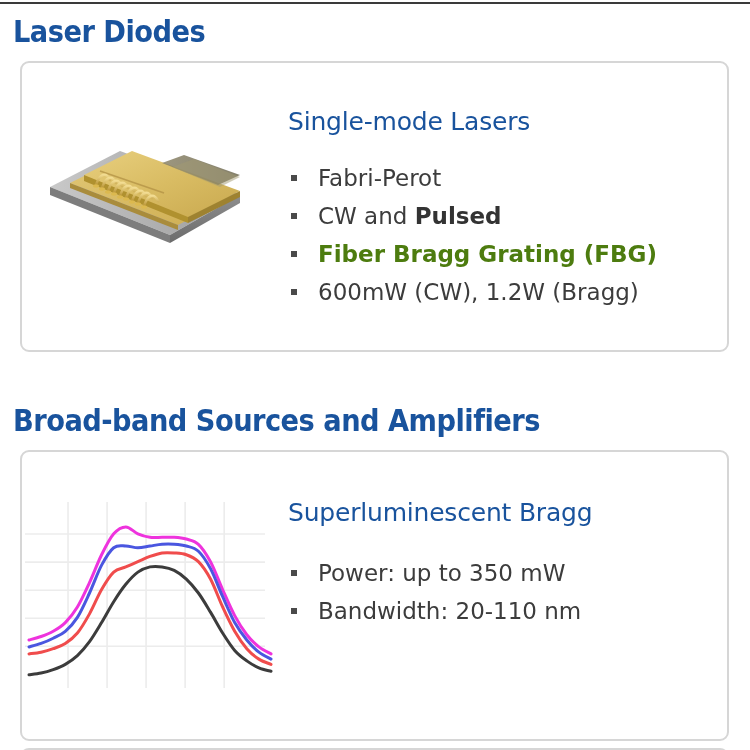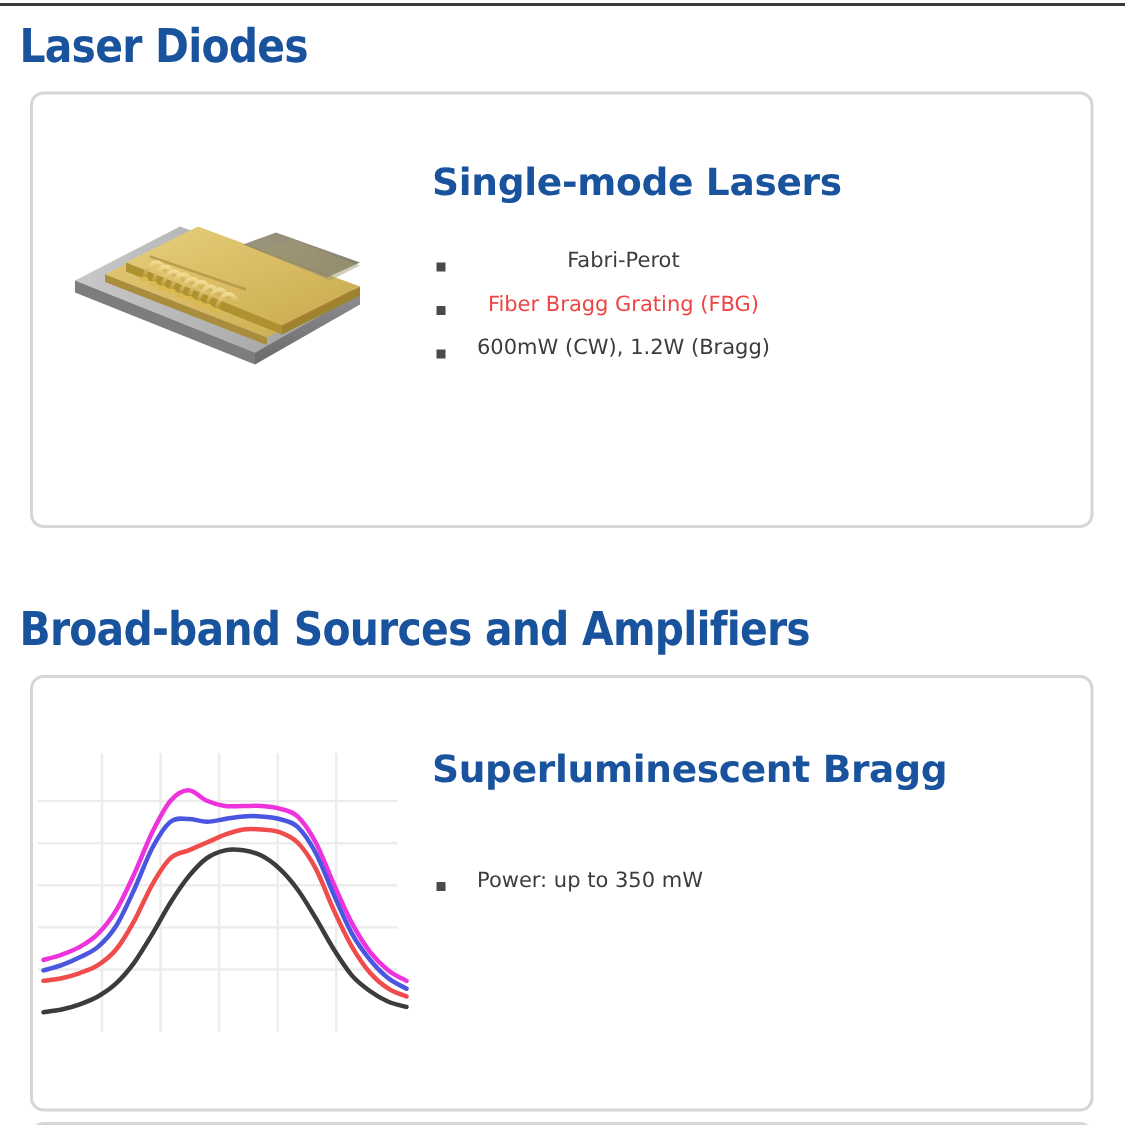--- a/index.html
+++ b/index.html
@@ -23,21 +23,20 @@
     height: 2px;
     background: #3a3a3a;
   }
 
   .page {
     position: absolute;
     top: 0;
     left: 0;
     width: 750px;
     height: 750px;
-    text-align: center;
   }
 
   
   .section-heading {
     position: absolute;
     left: 13px;
     color: #19539d;
     font-family: "DejaVu Sans", "Liberation Sans", sans-serif;
     font-weight: bold;
     font-size: 31px;
@@ -85,60 +84,60 @@
     left: 266px;
     top: 0;
     right: 8px;
     height: 100%;
   }
 
   .card-title {
     position: absolute;
     left: 0;
     color: #19539d;
-    font-weight: bold;
+    font-weight: normal;
     font-size: 25px;
     letter-spacing: -0.2px;
     white-space: nowrap;
     line-height: 1.0;
   }
   #card-1 .card-title { top: 46px; }
   #card-2 .card-title { top: 48px; }
 
   .feature-list {
     position: absolute;
     left: 0;
     margin: 0;
     padding: 0;
     list-style: none;
   }
   #card-1 .feature-list { top: 104px; }
-  #card-2 .feature-list { top: 110px; margin-top: 18px; }
+  #card-2 .feature-list { top: 110px; }
 
   .feature-list li {
     position: relative;
     padding-left: 30px;
     color: #3c3c3c;
-    font-size: 14px;
+    font-size: 23px;
     line-height: 1.0;
     margin-bottom: 15px;
     white-space: nowrap;
   }
   .feature-list li .bullet {
     position: absolute;
     left: 3px;
     top: 8px;
     width: 6px;
     height: 6px;
     background: #4a4a4a;
     display: block;
   }
   .feature-list li.bold {
-    font-weight: normal;
-    color: #ef4444;
+    font-weight: bold;
+    color: #4d7c0f;
   }
   .feature-list li .em {
     font-weight: bold;
     color: #333333;
   }
 
   
   .chip-wrap {
     position: absolute;
     left: 22px;
@@ -245,20 +244,24 @@
         </div>
       </div>
 
       <div class="text-col">
         <div class="card-title">Single-mode Lasers</div>
         <ul class="feature-list">
           <li>
             <span class="bullet"></span>
             <span>Fabri-Perot</span>
           </li>
+          <li>
+            <span class="bullet"></span>
+            <span>CW and </span><span class="em">Pulsed</span>
+          </li>
           <li class="bold">
             <span class="bullet"></span>
             <span>Fiber Bragg Grating (FBG)</span>
           </li>
           <li>
             <span class="bullet"></span>
             <span>600mW (CW), 1.2W (Bragg)</span>
           </li>
         </ul>
       </div>
@@ -296,20 +299,24 @@
         </div>
       </div>
 
       <div class="text-col">
         <div class="card-title">Superluminescent Bragg</div>
         <ul class="feature-list">
           <li>
             <span class="bullet"></span>
             <span>Power: up to 350 mW</span>
           </li>
+          <li>
+            <span class="bullet"></span>
+            <span>Bandwidth: 20-110 nm</span>
+          </li>
         </ul>
       </div>
 
     </div>
   </div>
 
   <div class="card" id="card-3">
     
   </div>
 

